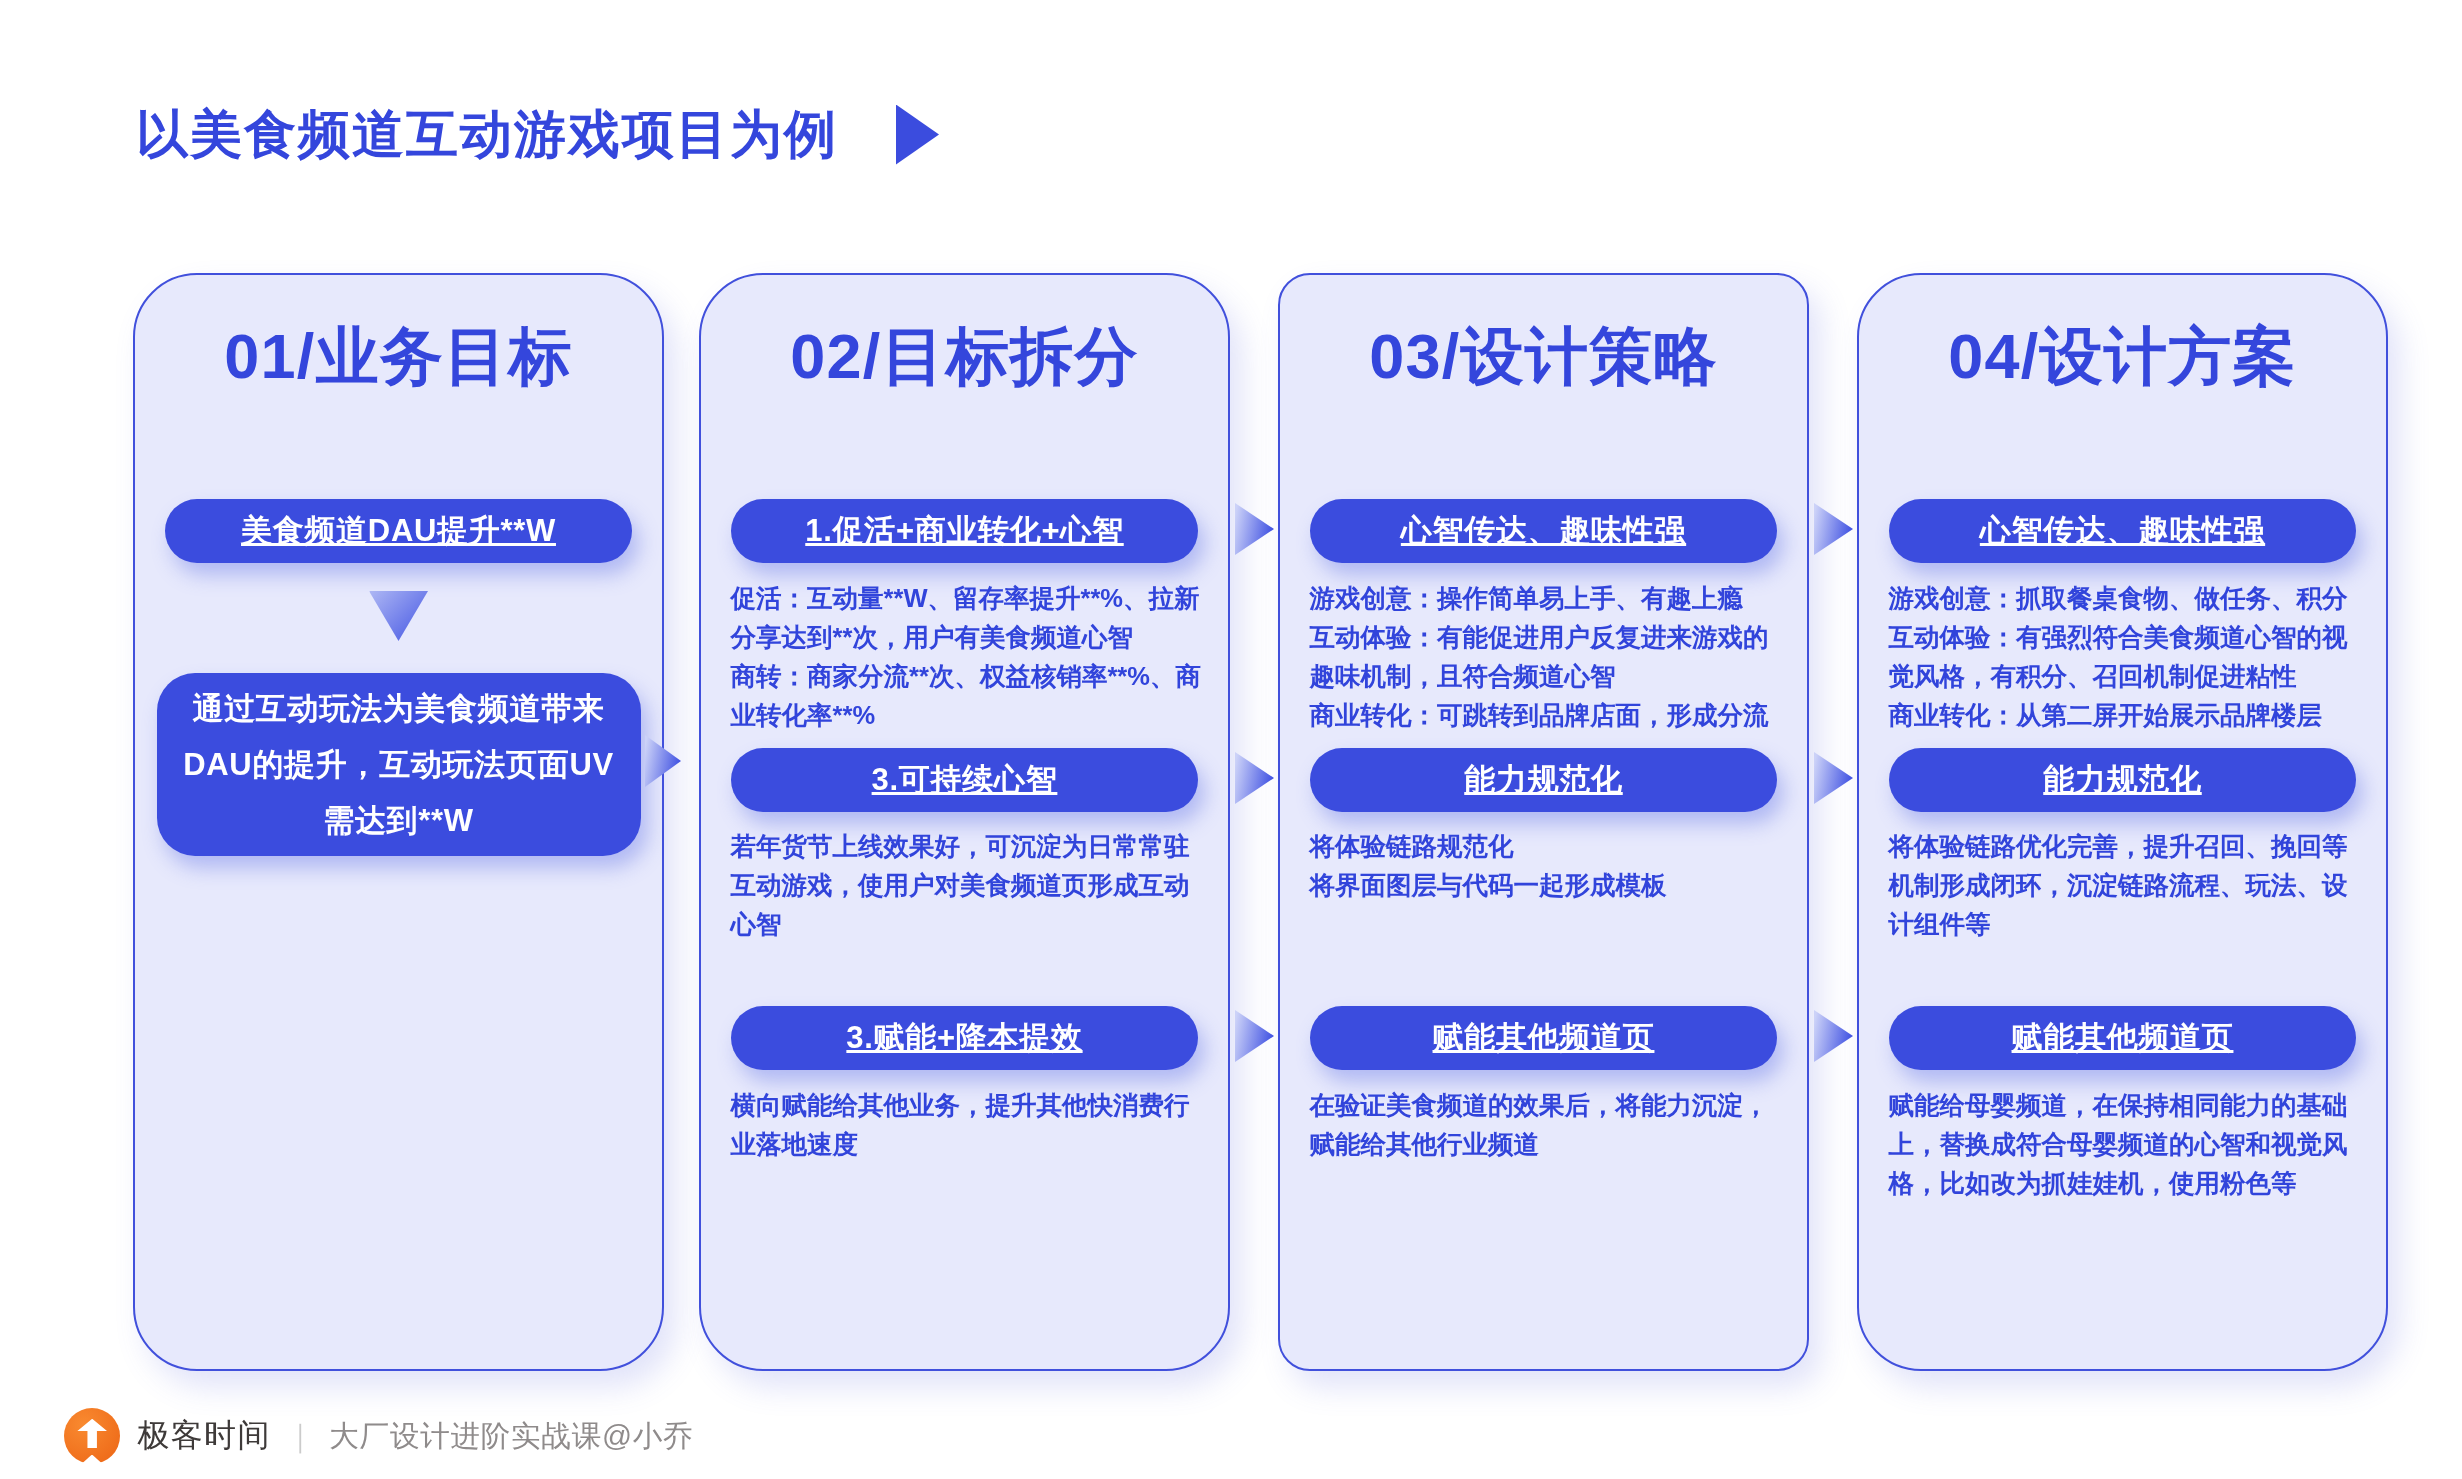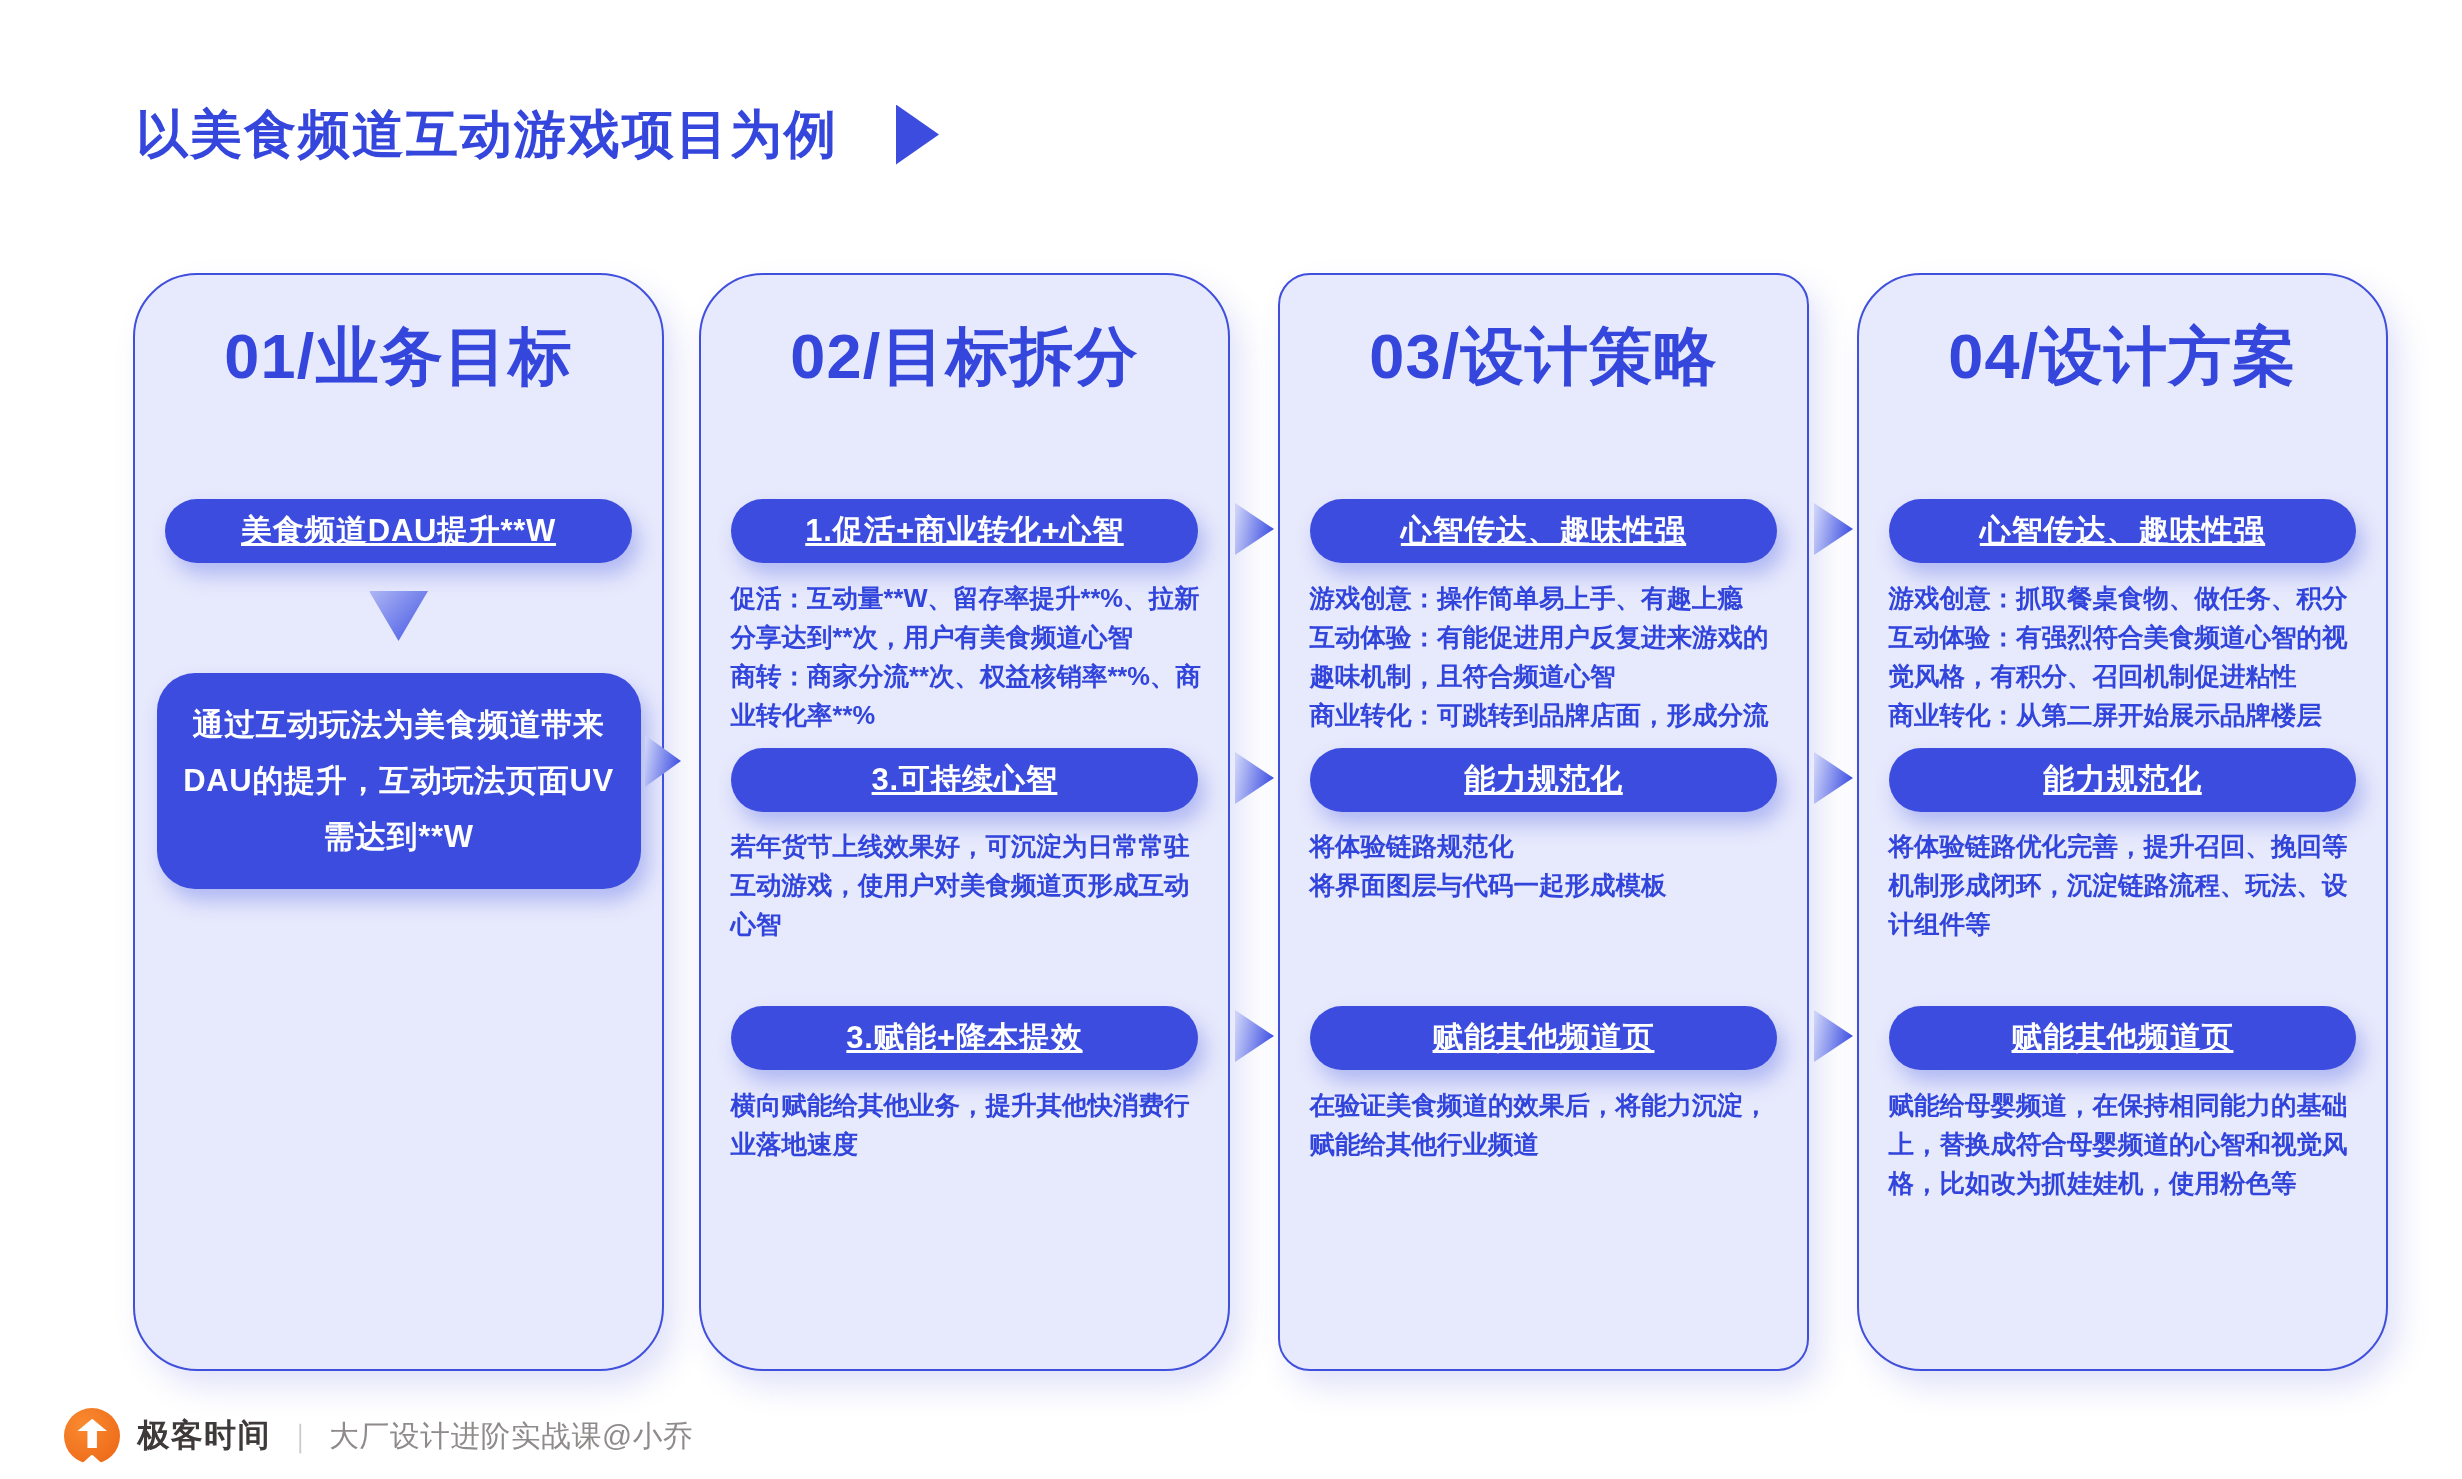--- a/index.html
+++ b/index.html
@@ -64,21 +64,21 @@
   .body2{top:552px;}
   .body3{top:811px;}
   
   .down-arrow{
     position:absolute;top:316px;left:50%;transform:translateX(-50%);
     width:59px;height:50px;
     clip-path:polygon(0 0,100% 0,50% 100%);
     background:linear-gradient(135deg,#AEB7F4 0%,#4254E3 100%);
   }
   .goal-block{
-    position:absolute;top:398px;left:21.5px;right:21.5px;height:216px;border-radius:38px;
+    position:absolute;top:398px;left:21.5px;right:21.5px;height:183px;border-radius:38px;
     background:var(--accent);color:#ffffff;
     font-size:31px;font-weight:700;line-height:56px;letter-spacing:0.7px;
     display:flex;align-items:center;justify-content:center;text-align:center;
     padding:0 20px;box-sizing:border-box;
     box-shadow:6.7px 12px 20px rgba(88,104,228,0.38);
   }
   
   .flow-arrow{
     position:absolute;
     clip-path:polygon(0 0,100% 50%,0 100%);
@@ -92,21 +92,21 @@
   .fa-c34{left:1814px;}
   
   .footer{position:absolute;left:64px;top:1408px;display:flex;align-items:center;}
   .logo{position:relative;width:56px;height:56px;margin-right:17.5px;}
   .logo-circle{position:absolute;inset:0;border-radius:50%;
     background:radial-gradient(circle at 35% 30%,var(--logo-orange-1),var(--logo-orange-2));}
   .logo-glyph{position:absolute;left:13.4px;top:10.7px;width:29.6px;height:29.6px;background:#ffffff;
     clip-path:polygon(50% 0,100% 42%,66% 42%,66% 100%,34% 100%,34% 42%,0 42%);}
   .logo-notch{position:absolute;bottom:-1.3px;left:50%;transform:translateX(-50%);
     width:24px;height:10.7px;background:#ffffff;clip-path:polygon(50% 0,100% 100%,0 100%);}
-  .brand{font-size:32px;font-weight:700;color:var(--brand-dark);letter-spacing:1.3px;}
+  .brand{font-size:32px;font-weight:400;color:var(--brand-dark);letter-spacing:1.3px;}
   .separator{font-size:29.6px;color:var(--sep);margin:0 14.8px;font-weight:400;}
   .course{font-size:29.6px;color:var(--muted);letter-spacing:0.7px;}
 </style>
 </head>
 <body>
 
 <div class="canvas">
 
   <div class="title-row">
     <div class="page-title">以美食频道互动游戏项目为例</div>

